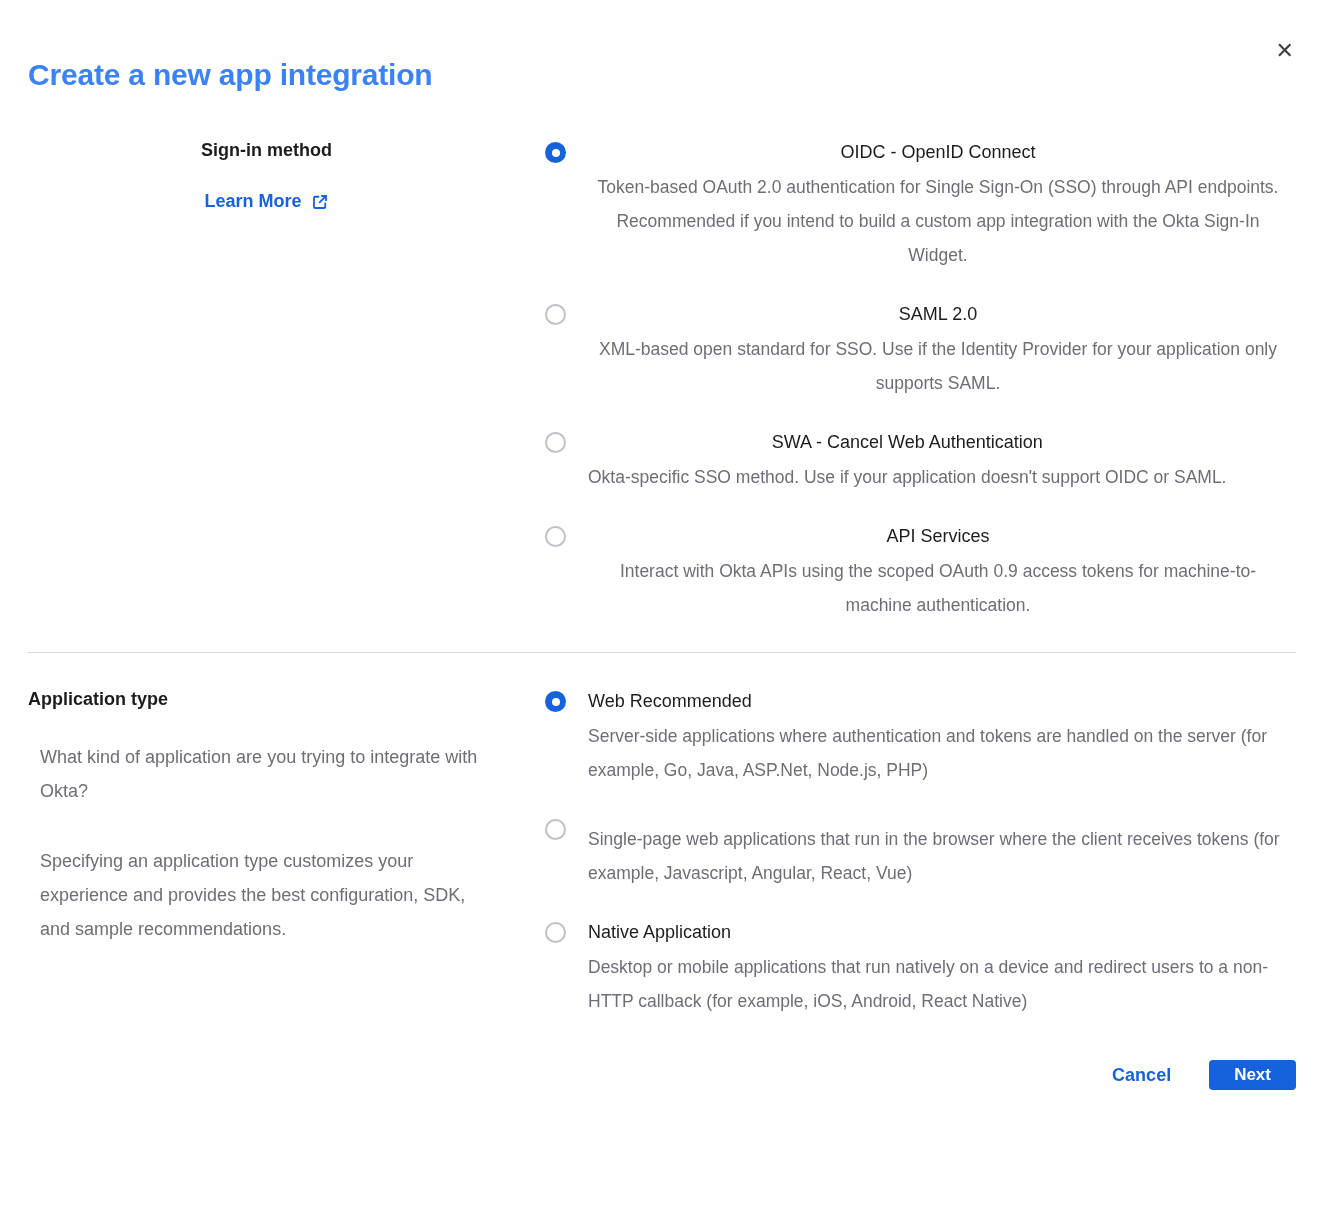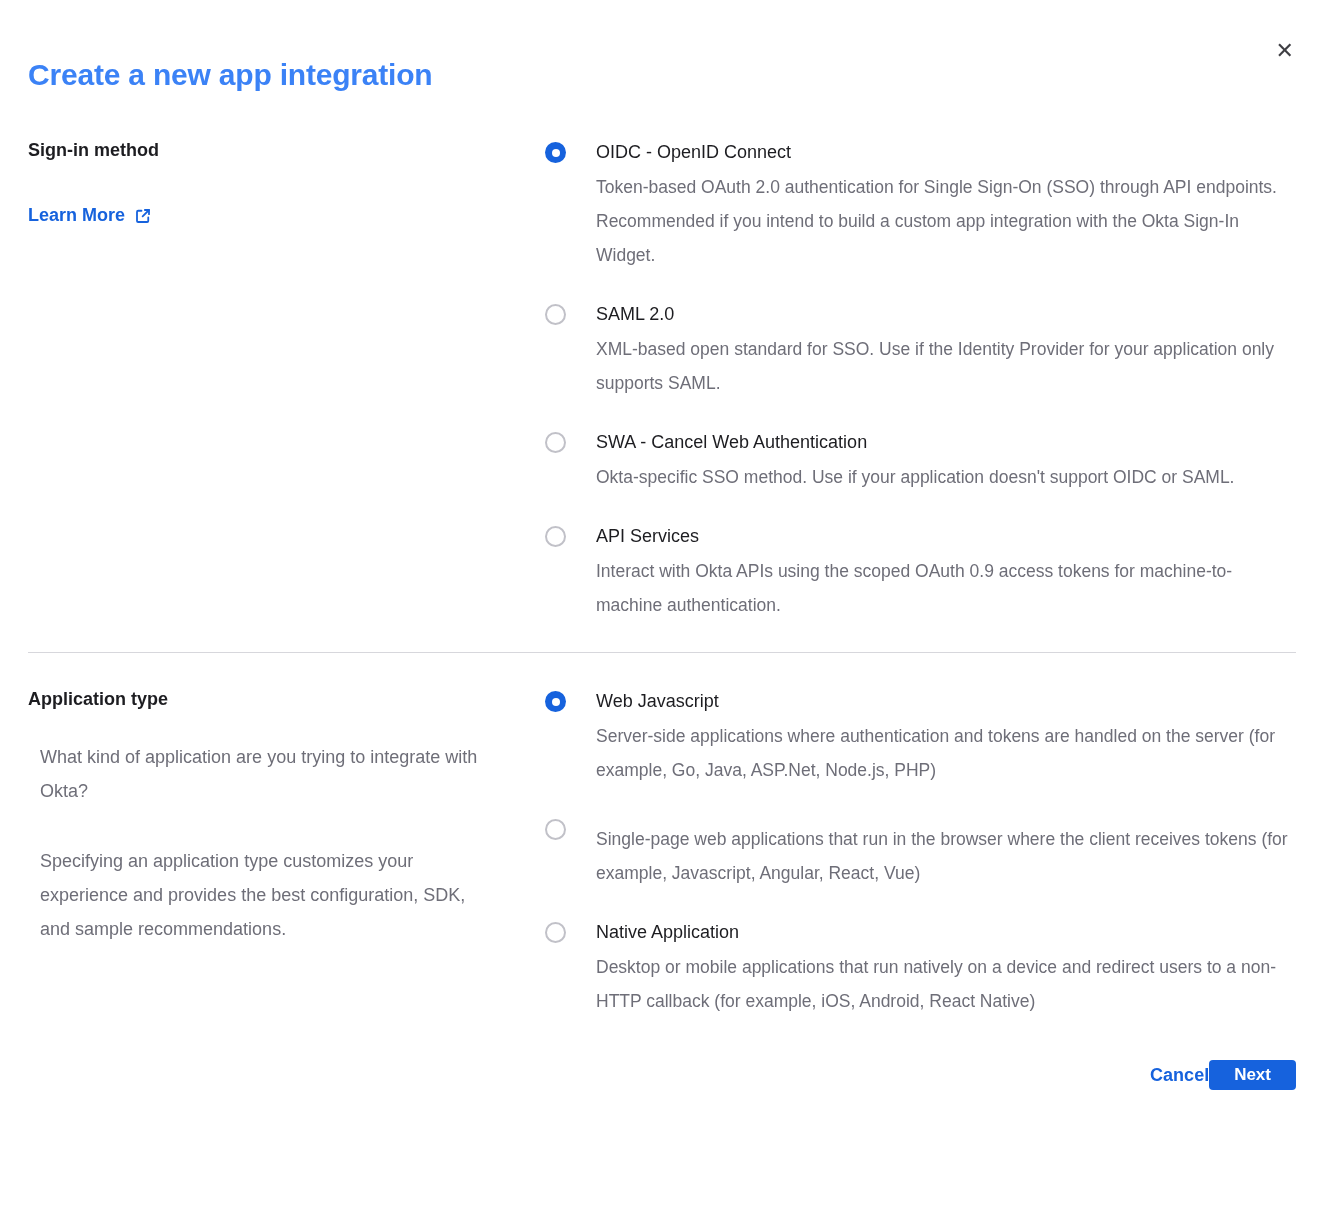--- a/index.html
+++ b/index.html
@@ -34,58 +34,58 @@
     margin: 0;
     font-size: 30px;
     font-weight: 700;
     letter-spacing: -0.2px;
     color: #3b82f6;
   }
   .row {
     display: flex;
     align-items: flex-start;
   }
-  .row-signin { margin-top: 48px; }
+  .row-signin { margin-top: 48px; text-align: center; }
   .row-apptype { margin-top: 36px; }
   .col-left {
     width: 517px;
     flex-shrink: 0;
     padding-right: 40px;
   }
   .col-right { flex: 1; }
   .section-label {
     font-size: 18px;
     font-weight: 700;
     color: #1d1d21;
   }
   .learn-more {
     display: inline-flex;
     align-items: center;
     gap: 9px;
-    margin-top: 44px;
+    margin-top: 30px;
     color: var(--accent, #1662dd);
     font-size: 18px;
     font-weight: 600;
     text-decoration: none;
     cursor: pointer;
   }
   .learn-more svg { display: block; }
   .muted-para {
     margin: 12px;
     font-size: 18px;
     line-height: 34px;
     color: #6e6e78;
     max-width: 475px;
   }
   .muted-para.first { margin-top: 30px; }
   .muted-para + .muted-para { margin-top: 36px; }
 
   .option {
     display: flex;
-    gap: 30px;
+    gap: 22px;
     margin-bottom: 30px;
     cursor: pointer;
   }
   .option:last-child { margin-bottom: 0; }
   .radio {
     width: 21px;
     height: 21px;
     border-radius: 50%;
     border: 2px solid #c1c1c8;
     background: #ffffff;
@@ -122,20 +122,21 @@
   }
   .divider {
     border: none;
     border-top: 1px solid #d7d7dc;
     margin: 30px 0 0 0;
   }
   .footer {
     display: flex;
     justify-content: flex-end;
     align-items: center;
+    gap: 38px;
     margin-top: 42px;
   }
   .cancel-link {
     color: var(--accent, #1662dd);
     font-size: 18px;
     font-weight: 600;
     text-decoration: none;
     cursor: pointer;
   }
   .next-btn {
@@ -210,21 +211,21 @@
   <section class="row row-apptype">
     <div class="col-left">
       <div class="section-label">Application type</div>
       <p class="muted-para first">What kind of application are you trying to integrate with Okta?</p>
       <p class="muted-para">Specifying an application type customizes your experience and provides the best configuration, SDK, and sample recommendations.</p>
     </div>
     <div class="col-right" id="apptype-options">
         <div class="option">
           <span class="radio selected"></span>
           <div>
-            <div class="option-label">Web Javascript</div>
+            <div class="option-label">Web Recommended</div>
             <div class="option-desc">Server-side applications where authentication and tokens are handled on the server (for example, Go, Java, ASP.Net, Node.js, PHP)</div>
           </div>
         </div>
         <div class="option">
           <span class="radio"></span>
           <div>
             <div class="option-desc">Single-page web applications that run in the browser where the client receives tokens (for example, Javascript, Angular, React, Vue)</div>
           </div>
         </div>
         <div class="option">

